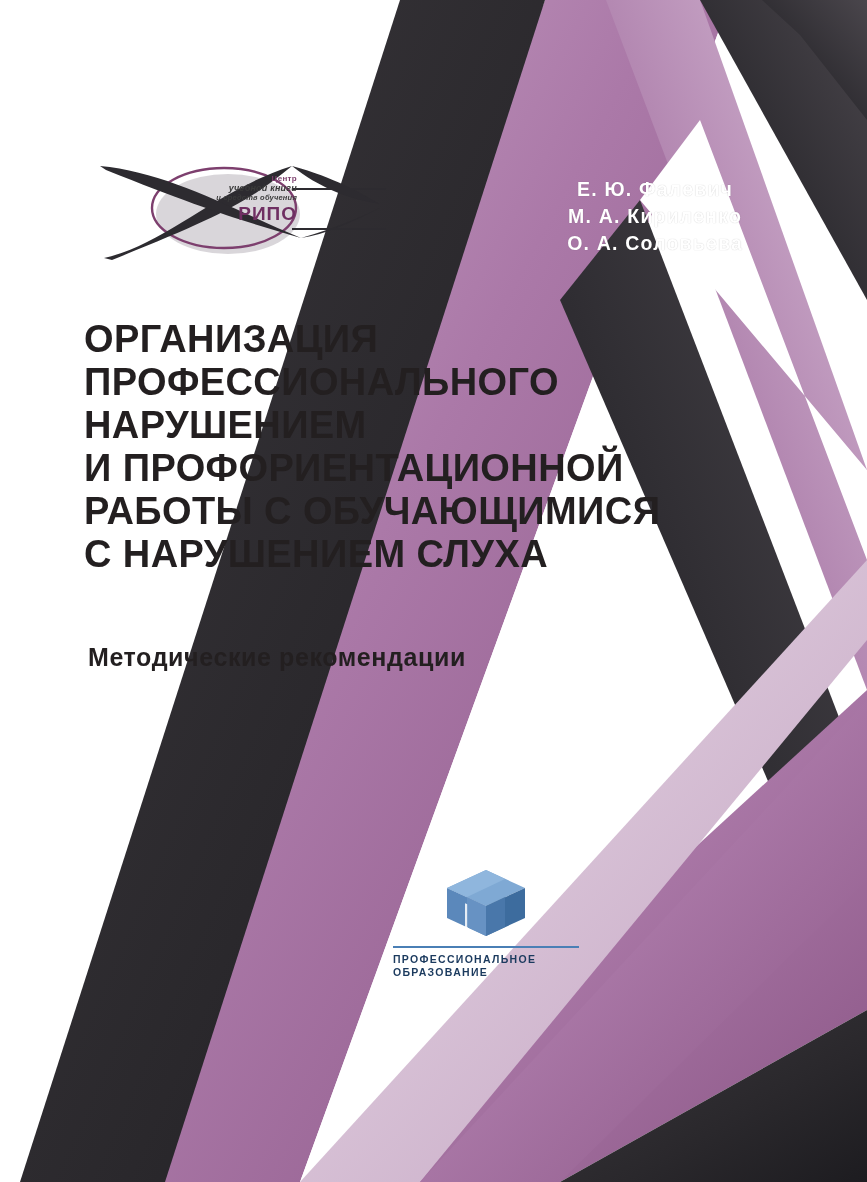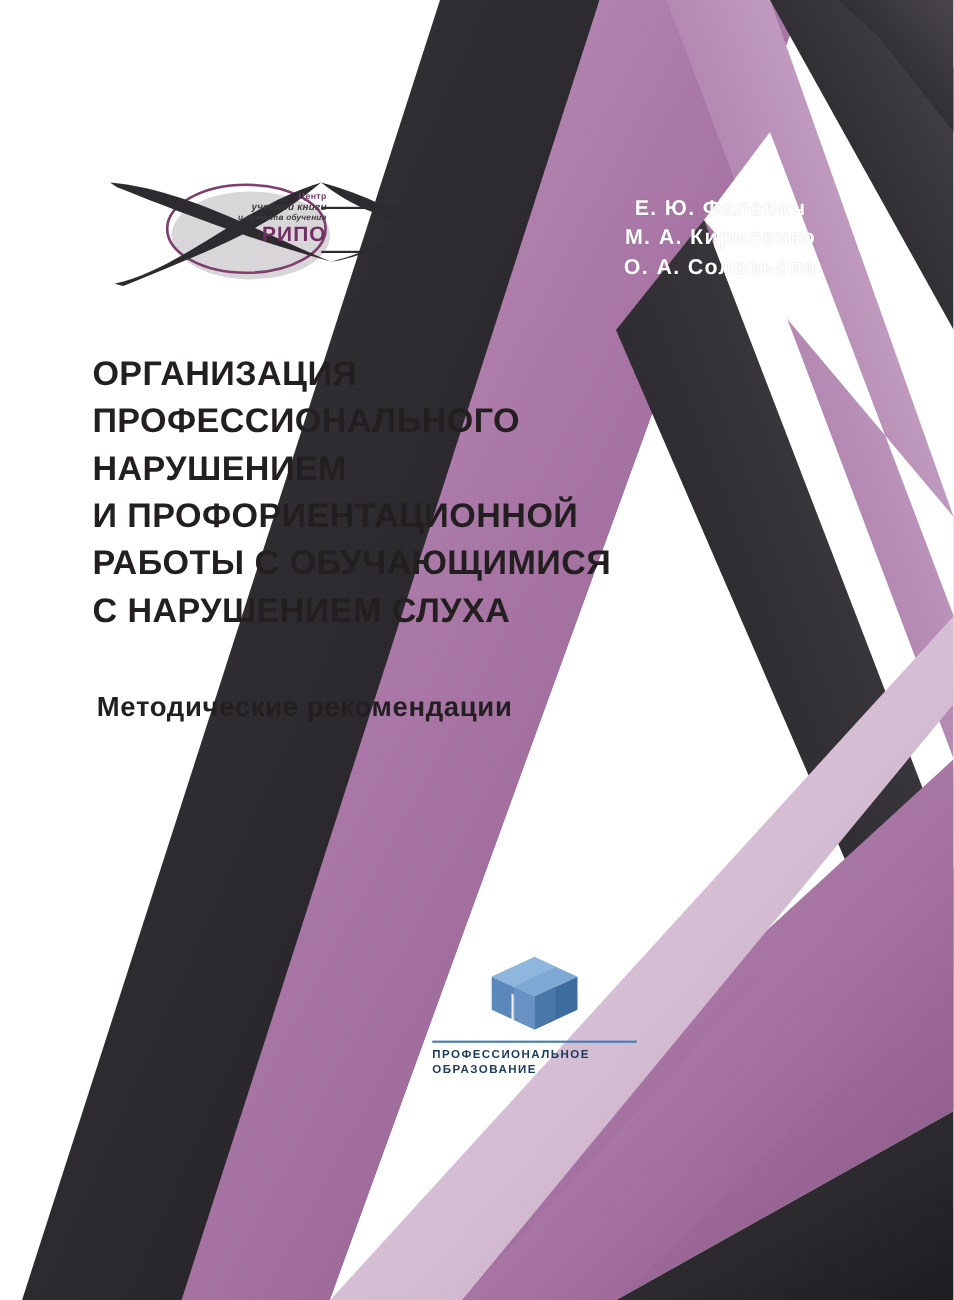--- a/index.html
+++ b/index.html
@@ -53,30 +53,30 @@
   .authors div { white-space: nowrap; }
 
   
   .title {
     position: absolute;
     left: 84px;
     top: 318px;
     width: 520px;
     color: #231f20;
     font-weight: bold;
-    font-size: 31px;
+    font-size: 38px;
     line-height: 43px;
     letter-spacing: 0.4px;
   }
   .title .line { white-space: nowrap; }
 
   .subtitle {
     position: absolute;
     left: 88px;
-    top: 629px;
+    top: 643px;
     color: #231f20;
     font-weight: bold;
     font-size: 25px;
     letter-spacing: 0.6px;
   }
 
   
   .series {
     position: absolute;
     left: 393px;

